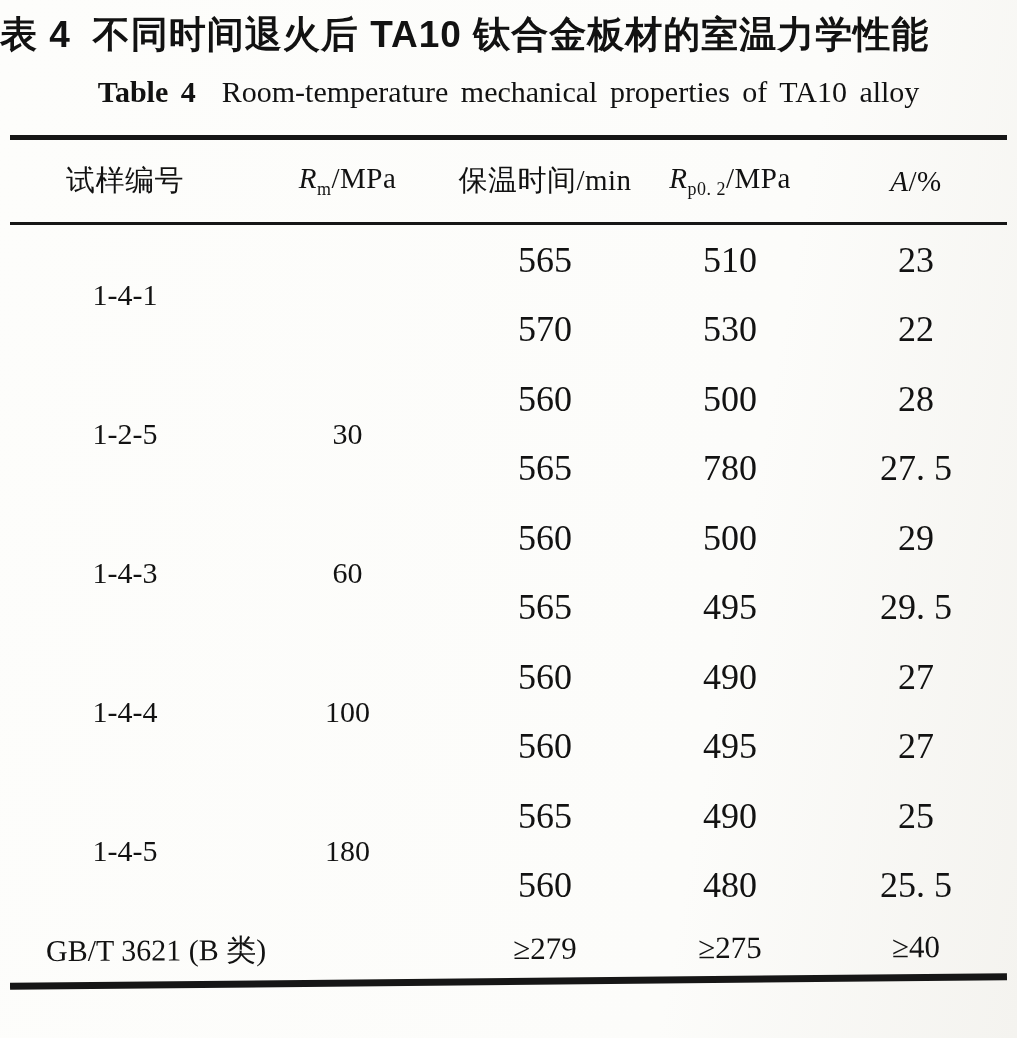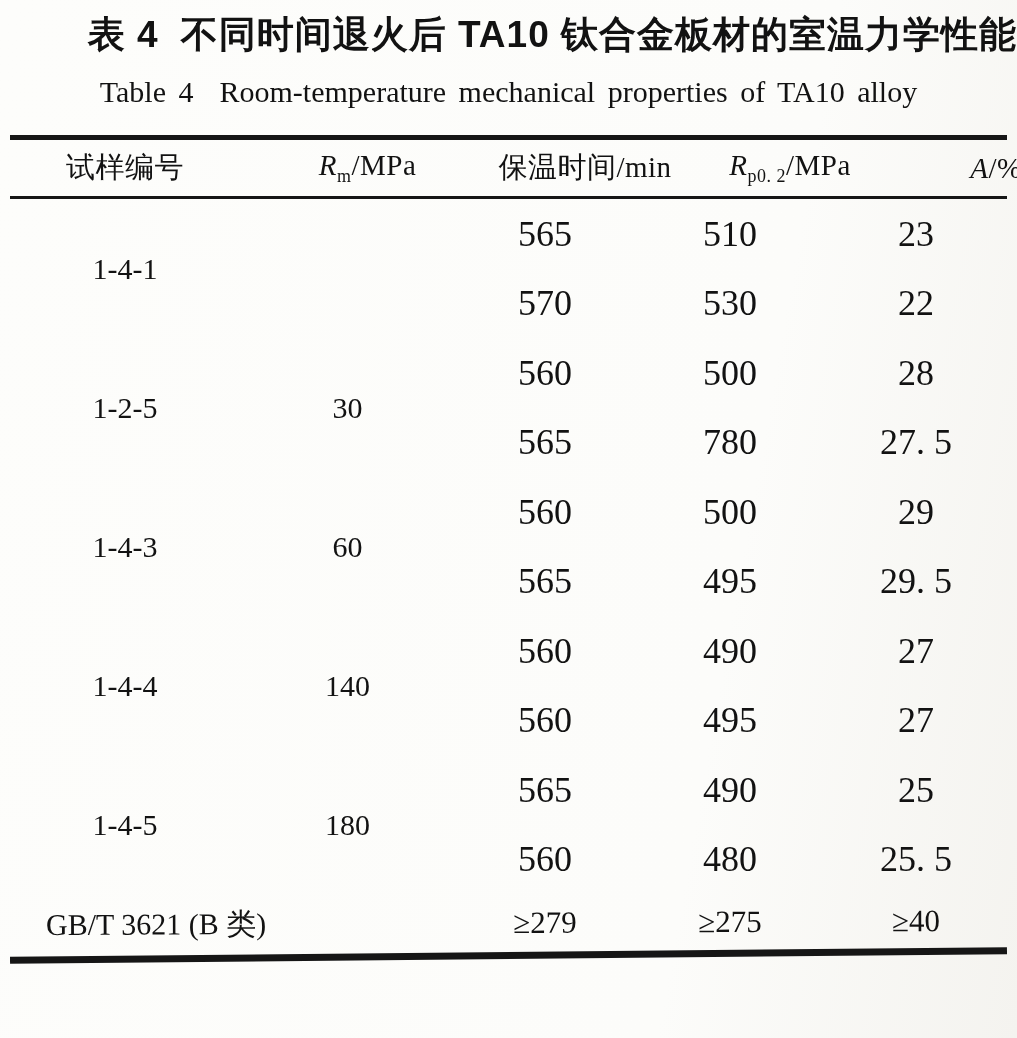--- a/index.html
+++ b/index.html
@@ -8,55 +8,55 @@
     width: 1017px;
     height: 1038px;
     background: linear-gradient(100deg, #fdfdfb 0%, #fcfcfa 70%, #f4f3ef 100%);
     color: #121212;
     font-family: "Liberation Serif", "DejaVu Serif", serif;
     overflow: hidden;
     box-sizing: border-box;
     padding-top: 10px;
   }
   .title-zh {
-    text-align: right;
+    text-align: left;
     font-family: "Liberation Sans", "DejaVu Sans", sans-serif;
     font-weight: bold;
     font-size: 37px;
     line-height: 50px;
     letter-spacing: 1px;
     white-space: nowrap;
   }
   .title-zh .tl { margin-right: 22px; }
   .title-en1 {
     margin-top: 10px;
     text-align: center;
     font-size: 30px;
     line-height: 44px;
     word-spacing: 5px;
     white-space: nowrap;
   }
-  .title-en1 .tl { margin-right: 26px; }
+  .title-en1 .tl { margin-right: 26px; font-weight: bold; }
   .title-en2 {
     margin-top: 8px;
     text-align: center;
     font-size: 30px;
     line-height: 44px;
     word-spacing: 7px;
   }
   .tbl { margin: 0 10px; }
   .rule { background: #161616; }
   .rule-top { height: 5px; margin-top: 21px; }
   .rule-mid { height: 3px; }
   .rule-bottom { height: 7px; transform: rotate(-0.55deg); transform-origin: center; }
   .grid-row {
     display: grid;
     grid-template-columns: 230px 215px 180px 190px 182px;
   }
-  .hdr-row { height: 56px; align-items: center; gap: 20px; }
+  .hdr-row { height: 82px; align-items: center; }
   .cell { text-align: center; }
   .hdr { font-size: 29px; letter-spacing: 0.5px; }
   .it { font-style: italic; }
   sub { font-size: 0.62em; }
   .group {
     height: 139px;
     align-items: center;
   }
   .group .g-sample { grid-row: 1 / 3; grid-column: 1; }
   .group .g-time   { grid-row: 1 / 3; grid-column: 2; }
@@ -132,21 +132,21 @@
         <div class="cell v r1c3">560</div>
         <div class="cell v r1c4">500</div>
         <div class="cell v r1c5">29</div>
         <div class="cell v r2c3">565</div>
         <div class="cell v r2c4">495</div>
         <div class="cell v r2c5">29. 5</div>
       </div>
 
       <div class="grid-row group">
         <div class="cell g-sample">1-4-4</div>
-        <div class="cell g-time">140</div>
+        <div class="cell g-time">100</div>
         <div class="cell v r1c3">560</div>
         <div class="cell v r1c4">490</div>
         <div class="cell v r1c5">27</div>
         <div class="cell v r2c3">560</div>
         <div class="cell v r2c4">495</div>
         <div class="cell v r2c5">27</div>
       </div>
 
       <div class="grid-row group">
         <div class="cell g-sample">1-4-5</div>

